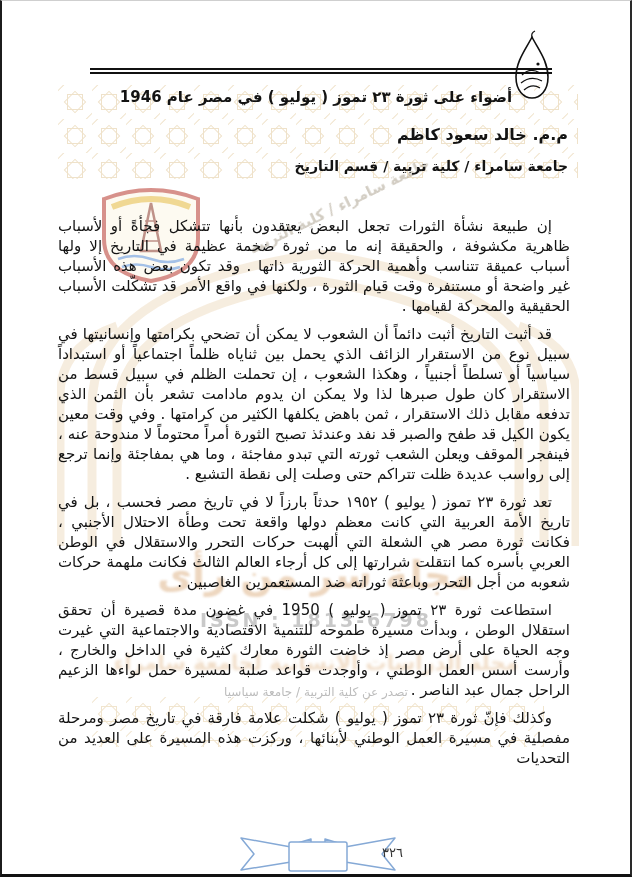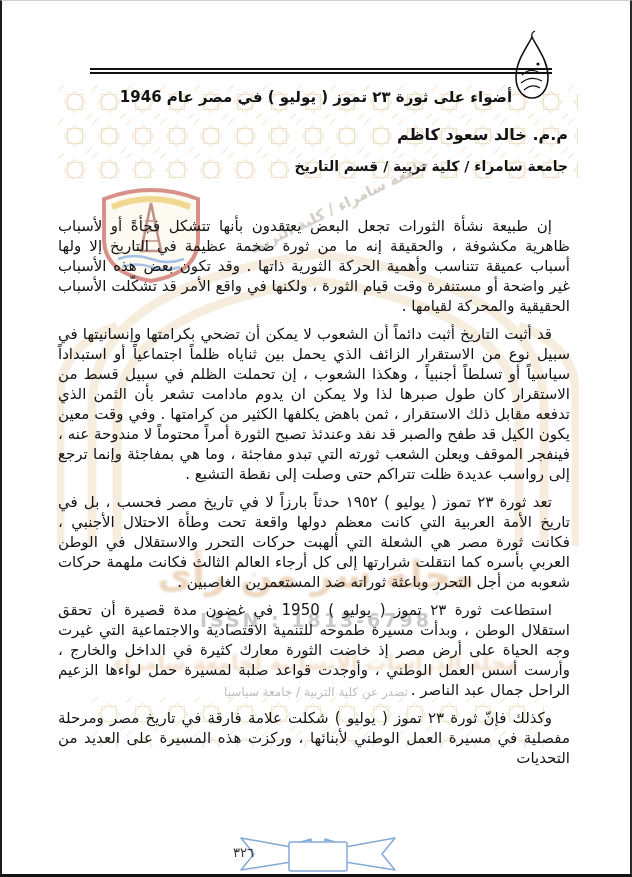--- a/index.html
+++ b/index.html
@@ -29,21 +29,21 @@
   .title{position:absolute;top:87px;left:40px;right:40px;text-align:center;
     font-size:15px;font-weight:bold;letter-spacing:.2px;}
   .author{position:absolute;top:124px;right:62px;font-size:16px;font-weight:bold;}
   .affiliation{position:absolute;top:157px;right:62px;font-size:14px;font-weight:bold;}
   .intro-heading{position:absolute;top:189px;right:62px;font-size:13.5px;font-weight:bold;}
   .body{position:absolute;top:215px;right:60px;width:512px;
     font-size:15px;line-height:20px;text-align:justify;}
   .body p{margin:0 0 8px 0;text-indent:18px;}
   
   .ribbon{position:absolute;z-index:2;top:830px;left:231px;width:170px;height:46px;}
-  .ribbon-label{position:absolute;z-index:3;top:844px;left:231px;width:170px;text-align:left;
+  .ribbon-label{position:absolute;z-index:3;top:844px;left:231px;width:170px;text-align:right;
     font-size:13px;color:#333;letter-spacing:2px;}
 </style>
 </head>
 <body>
 
 <div class="page">
 
   <svg class="bg" style="top:84px;left:56px;" width="520" height="94">
     <defs>
       <pattern id="stars" width="34" height="34" patternUnits="userSpaceOnUse">

